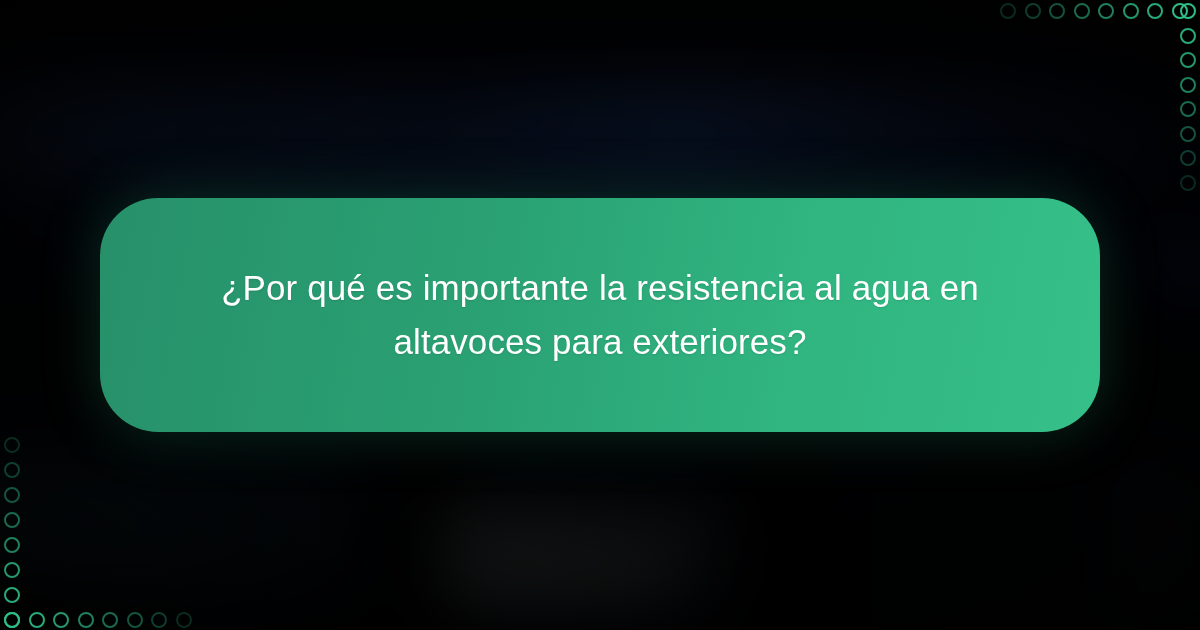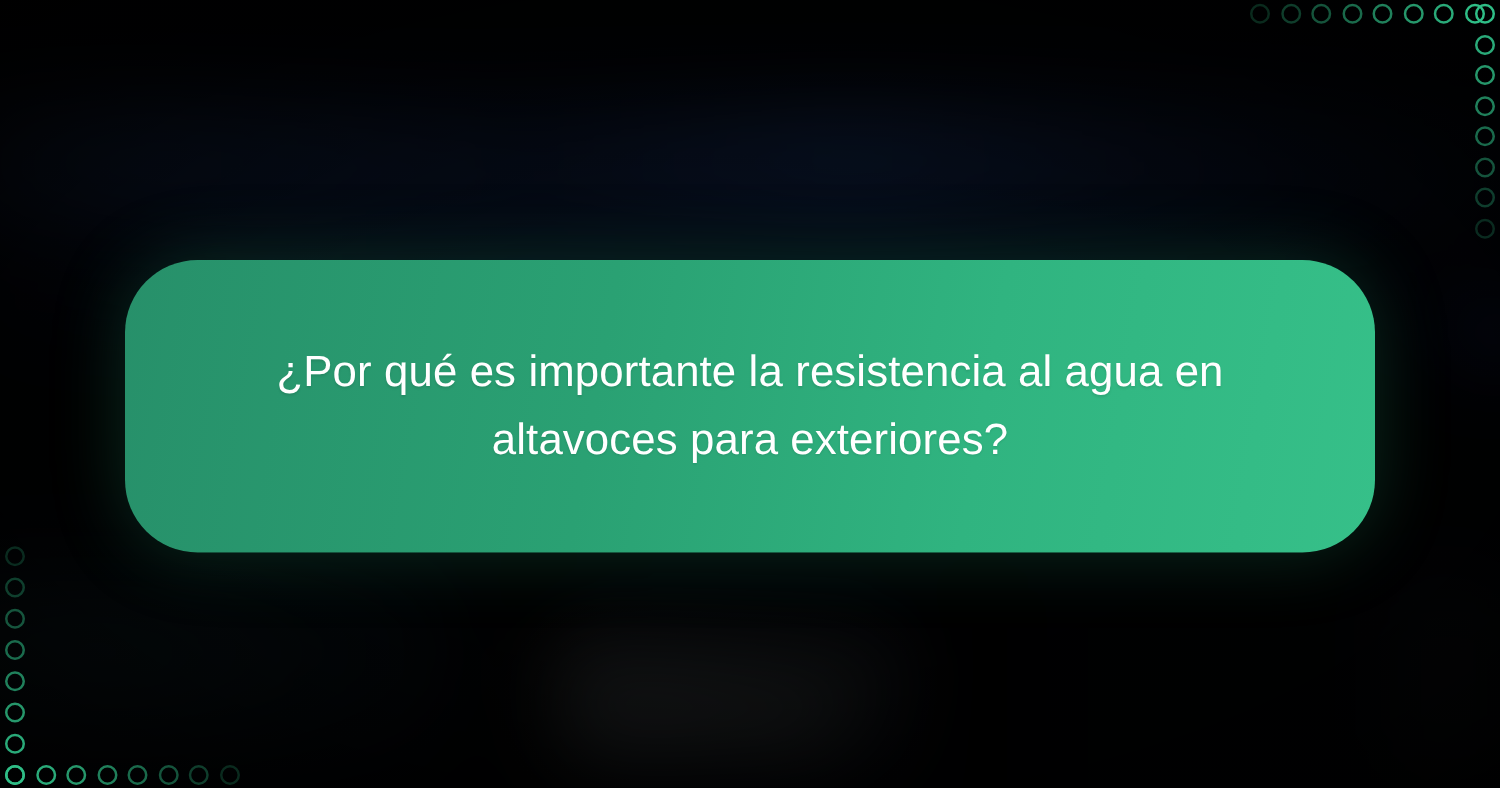--- a/index.html
+++ b/index.html
@@ -116,21 +116,21 @@
     position:absolute;
     width:16px; height:16px;
     border-radius:50%;
     border:2px solid #2fbd86;
     box-sizing:border-box;
   }
 
   
   .card {
     position:absolute;
-    left:100px; top:208px;
+    left:100px; top:198px;
     width:1000px; height:234px;
     border-radius:58px;
     background:linear-gradient(100deg, #27906a 0%, #2aa173 38%, #30b480 68%, #36c089 100%);
     box-shadow: 0 0 58px rgba(40,165,120,0.26);
     display:flex;
     align-items:center;
     justify-content:center;
   }
   .card-text {
     color:#ffffff;

